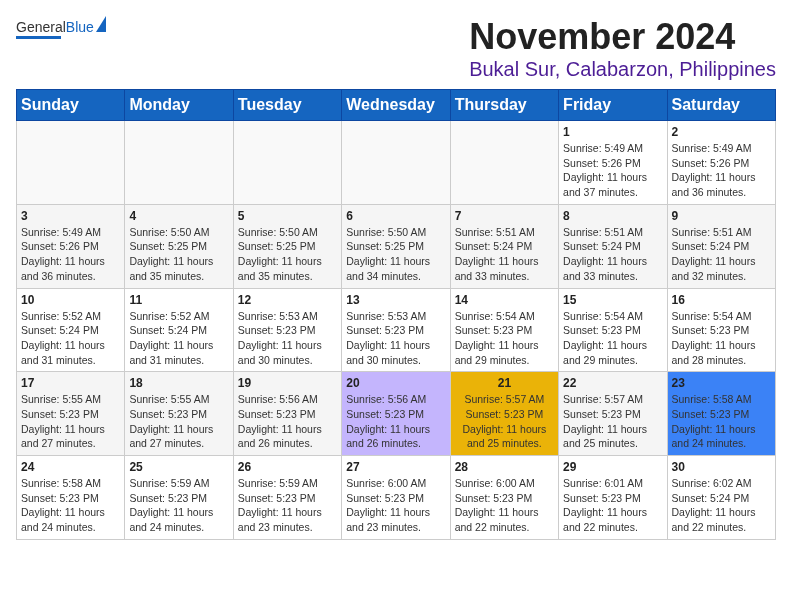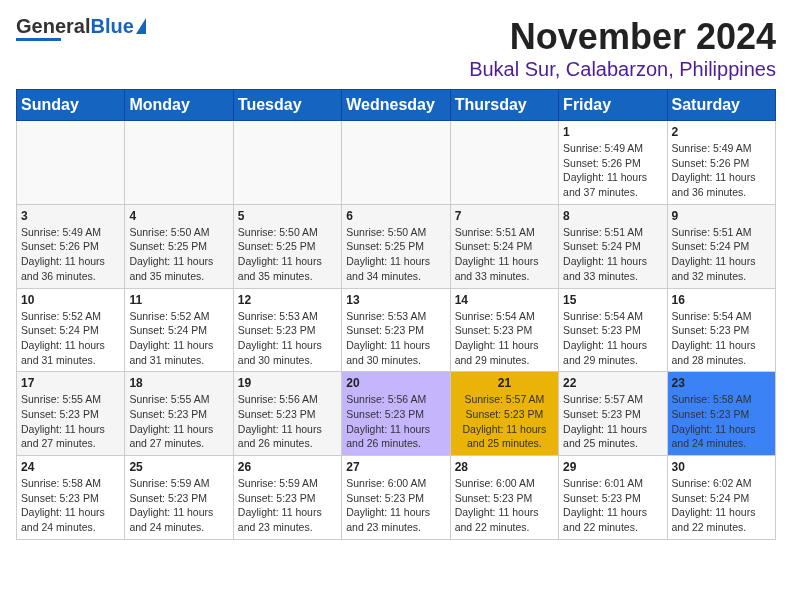--- a/index.html
+++ b/index.html
@@ -10,21 +10,21 @@
       min-height: 612px;
       padding: 16px;
     }
     .header-area {
       display: flex;
       justify-content: space-between;
       align-items: flex-start;
       margin-bottom: 8px;
     }
     .title-area {
-      text-align: right;
+      text-align: left;
     }
     .month-title {
       font-size: 36px;
       font-weight: bold;
       color: #222;
     }
     .location-title {
       font-size: 20px;
       color: #4c1d95;
     }
@@ -64,22 +64,22 @@
     .day-info {
       color: #333;
       line-height: 1.4;
       font-size: 10.5px;
     }
     .logo-wrapper {
       display: flex;
       flex-direction: column;
     }
     .logo-brand {
-      font-size: 20px;
-      font-weight: bold;
+      font-size: 14px;
+      font-weight: normal;
       line-height: 1;
     }
     .logo-brand .general { color: #333; }
     .logo-brand .blue-text { color: #1565c0; }
     .logo-underline {
       height: 3px;
       background: #1565c0;
       width: 45px;
       margin-top: 2px;
     }

